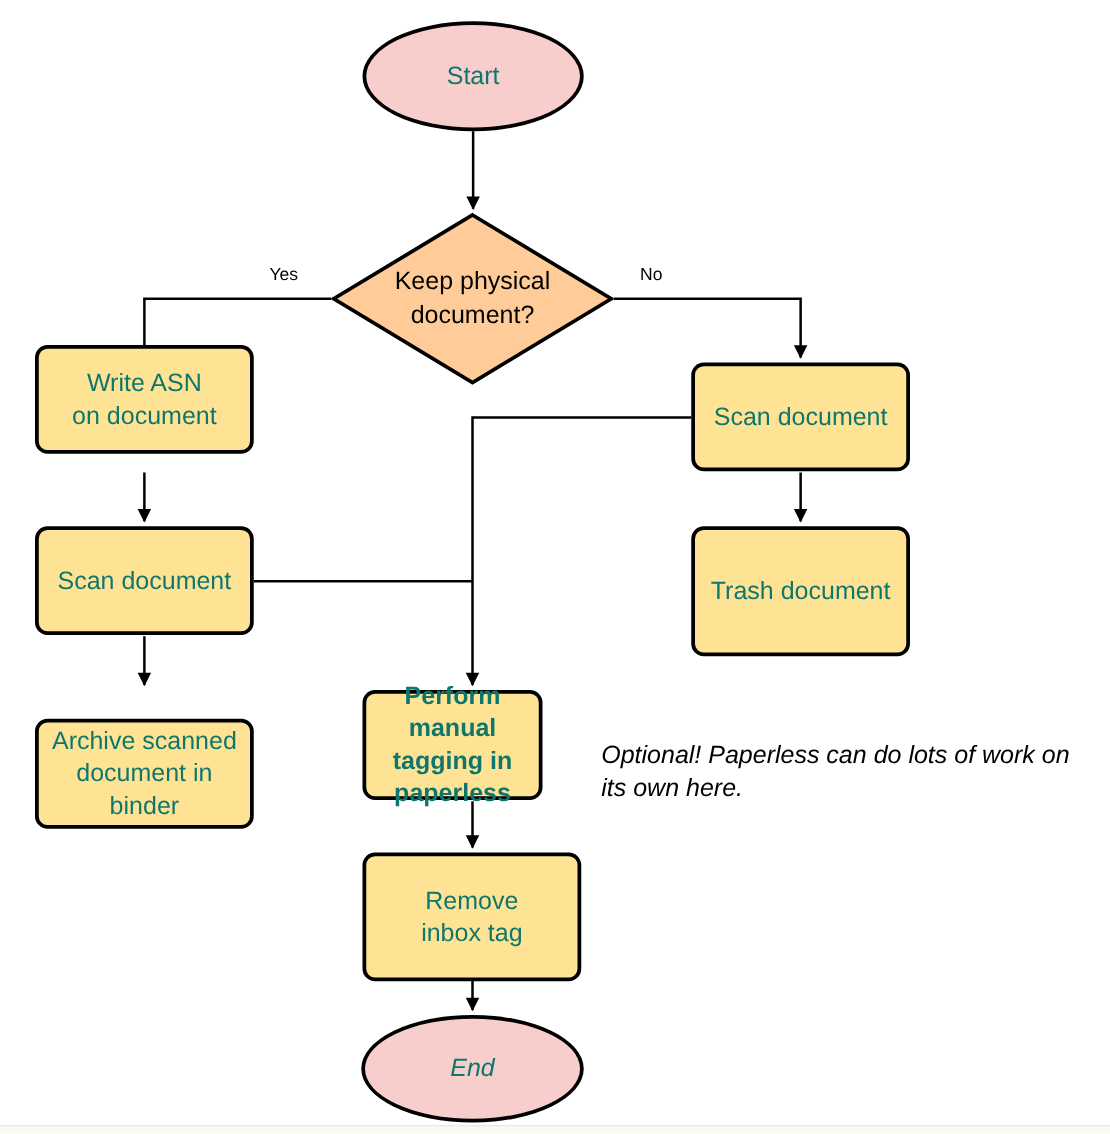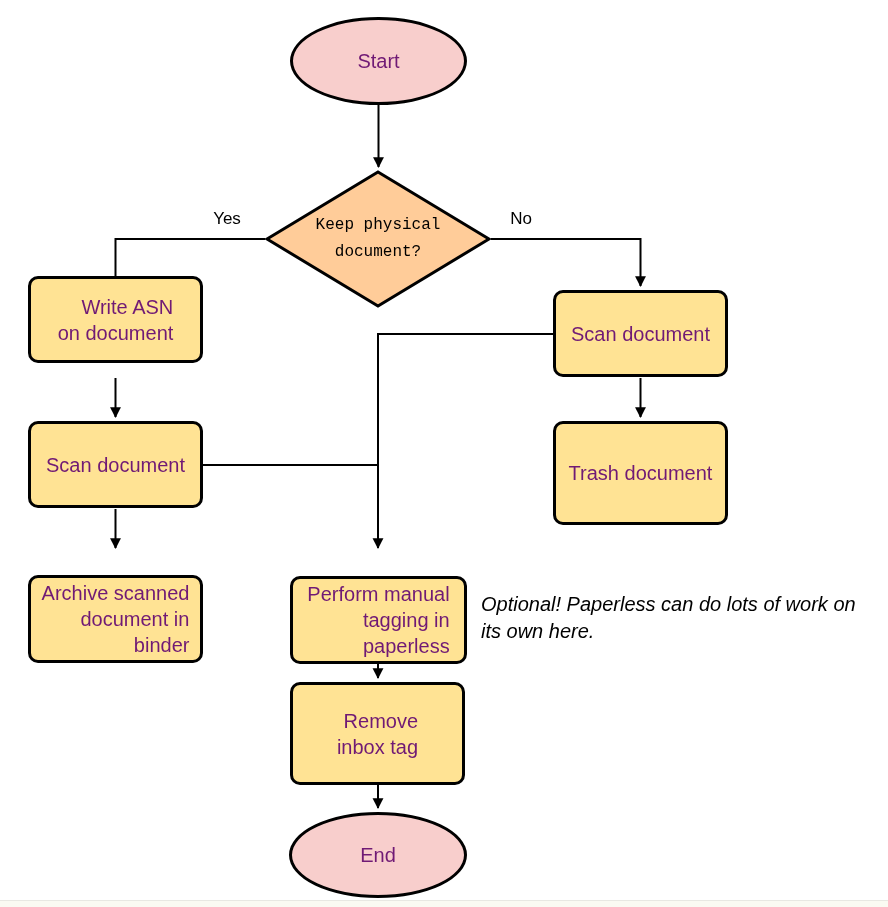--- a/index.html
+++ b/index.html
@@ -19,52 +19,51 @@
     position: absolute;
     left: 0; top: 0;
     pointer-events: none;
   }
   .node {
     position: absolute;
     box-sizing: border-box;
     display: flex;
     align-items: center;
     justify-content: center;
-    text-align: right;
+    text-align: center;
     font-size: 20px;
     line-height: 26px;
     white-space: pre-line;
-    color: #701a75;
+    color: #0f766e;
   }
   .process {
     background: #ffe394;
     border: 3px solid #000000;
     border-radius: 10px;
   }
   .terminal {
     background: #f8cecc;
     border: 3px solid #000000;
     border-radius: 50%;
   }
   .decision-wrap { position: absolute; }
   .decision-label {
     position: absolute;
     left: 0; top: 0; right: 0; bottom: 0;
     display: flex;
     align-items: center;
     justify-content: center;
     text-align: center;
-    font-size: 16px;
+    font-size: 20px;
     line-height: 27px;
     white-space: pre-line;
-    font-family: Liberation Mono, monospace;
   }
   .edge-label {
     position: absolute;
-    font-size: 17px;
+    font-size: 14px;
     line-height: 20px;
     text-align: center;
     width: 46px;
   }
   .note {
     position: absolute;
     font-style: italic;
     font-size: 20px;
     line-height: 27px;
     white-space: pre-line;
@@ -80,23 +79,23 @@
   }
 
   
   #n-start        { left: 290px; top:  17px; width: 177px; height: 88px; }
   #n-decision     { left: 265px; top: 170px; width: 226px; height: 138px; }
   #n-write-asn    { left:  28px; top: 276px; width: 175px; height: 87px; }
   #n-scan-left    { left:  28px; top: 421px; width: 175px; height: 87px; }
   #n-archive      { left:  28px; top: 552px; width: 175px; height: 88px; margin-top: 23px; }
   #n-scan-right   { left: 553px; top: 290px; width: 175px; height: 87px; }
   #n-trash        { left: 553px; top: 421px; width: 175px; height: 104px; }
-  #n-perform      { left: 290px; top: 576px; width: 177px; height: 88px; }
+  #n-perform      { left: 290px; top: 552px; width: 144px; height: 88px; font-weight: bold; }
   #n-remove       { left: 290px; top: 682px; width: 175px; height: 103px; }
-  #n-end          { left: 289px; top: 812px; width: 178px; height: 86px; }
+  #n-end          { left: 289px; top: 812px; width: 178px; height: 86px; font-style: italic; }
   #lbl-yes        { left: 204px; top: 209px; }
   #lbl-no         { left: 498px; top: 209px; }
   #note           { left: 481px; top: 591px; width: 400px; }
 </style>
 </head>
 <body>
 
 <div id="canvas">
 
   <svg id="edges" width="888" height="907" viewBox="0 0 888 907">

